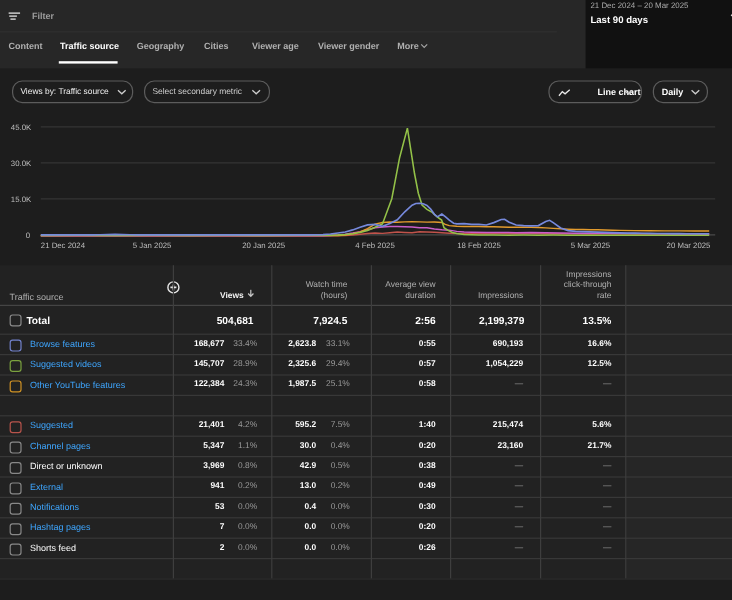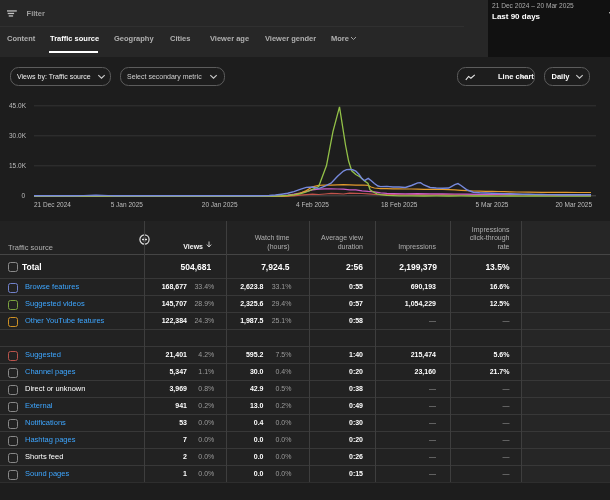--- a/index.html
+++ b/index.html
@@ -241,31 +241,20 @@
     <div class="cb" style="top:1.5px;border-color:#888888;"></div>
     <div class="abs lbl " style="left:25px;color:#fff;">Shorts feed</div>
     <div class="cell num" style="left:107px;width:80px;">2</div>
     <div class="cell pct" style="left:144.3px;width:70px;">0.0%</div>
     <div class="cell num" style="left:183.5px;width:80px;">0.0</div>
     <div class="cell pct" style="left:221.5px;width:70px;">0.0%</div>
     <div class="cell num" style="left:283px;width:80px;">0:26</div>
     <div class="cell dash" style="left:346px;width:90px;">—</div>
     <div class="cell dash" style="left:429.5px;width:80px;">—</div>
   </div>
-  <div class="row" style="top:468px;">
-    <div class="cb" style="top:1.5px;border-color:#888888;"></div>
-    <div class="abs lbl link" style="left:25px;">Sound pages</div>
-    <div class="cell num" style="left:107px;width:80px;">1</div>
-    <div class="cell pct" style="left:144.3px;width:70px;">0.0%</div>
-    <div class="cell num" style="left:183.5px;width:80px;">0.0</div>
-    <div class="cell pct" style="left:221.5px;width:70px;">0.0%</div>
-    <div class="cell num" style="left:283px;width:80px;">0:15</div>
-    <div class="cell dash" style="left:346px;width:90px;">—</div>
-    <div class="cell dash" style="left:429.5px;width:80px;">—</div>
-  </div>
 
   <div class="abs" style="left:0;top:278px;width:610px;height:1px;background:#383838;"></div>
   <div class="abs" style="left:0;top:295px;width:610px;height:1px;background:#383838;"></div>
   <div class="abs" style="left:0;top:312px;width:610px;height:1px;background:#383838;"></div>
   <div class="abs" style="left:0;top:329px;width:610px;height:1px;background:#383838;"></div>
   <div class="abs" style="left:0;top:346px;width:610px;height:1px;background:#383838;"></div>
   <div class="abs" style="left:0;top:363px;width:610px;height:1px;background:#383838;"></div>
   <div class="abs" style="left:0;top:380px;width:610px;height:1px;background:#383838;"></div>
   <div class="abs" style="left:0;top:397px;width:610px;height:1px;background:#383838;"></div>
   <div class="abs" style="left:0;top:414px;width:610px;height:1px;background:#383838;"></div>

